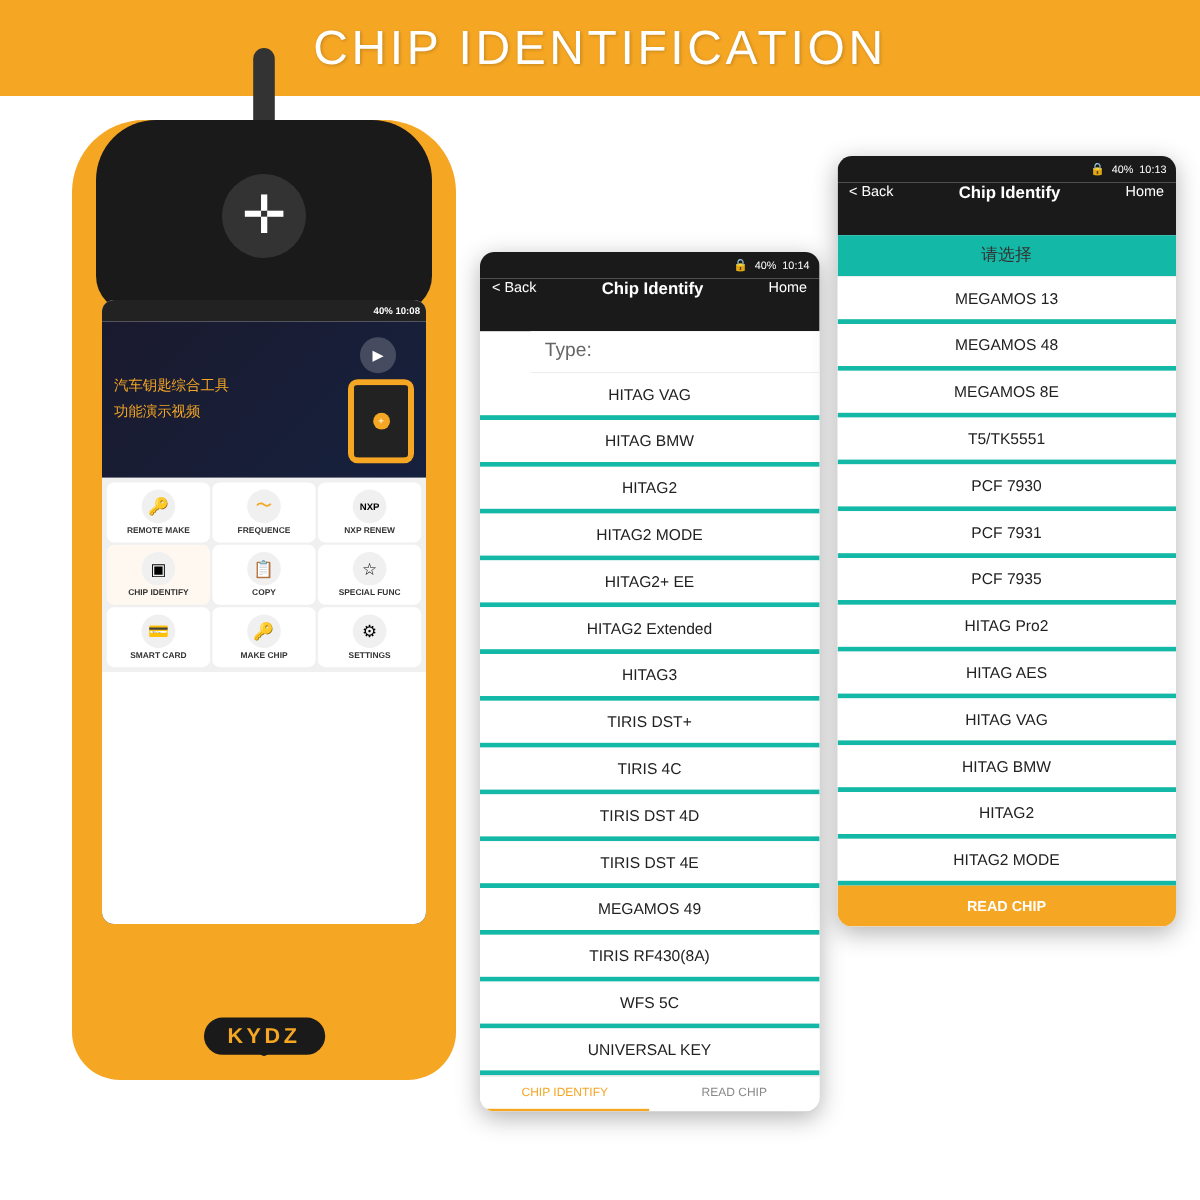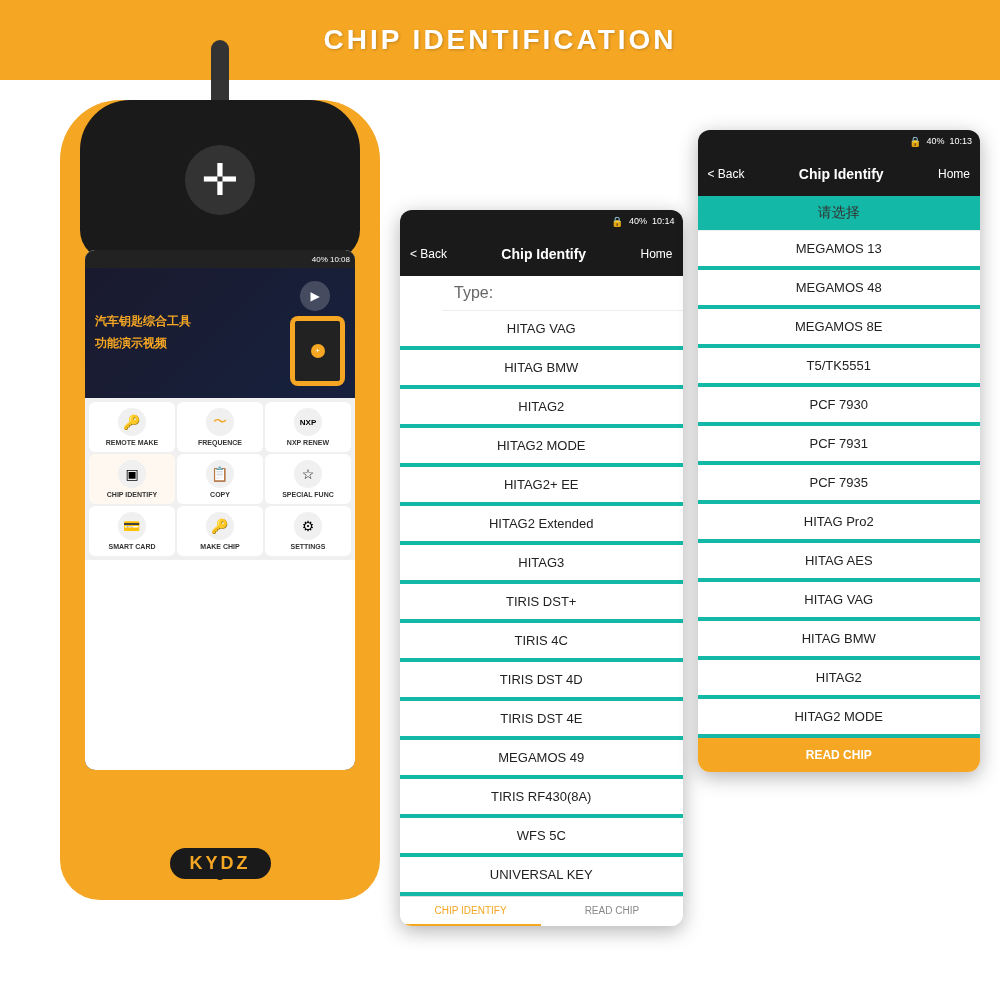--- a/index.html
+++ b/index.html
@@ -15,22 +15,22 @@
     
     .header-banner {
       width: 100%;
       height: 80px;
       background: #F5A623;
       display: flex;
       align-items: center;
       justify-content: center;
     }
     .header-title {
-      font-size: 28px;
-      font-weight: 700;
+      font-size: 40px;
+      font-weight: 400;
       color: white;
       letter-spacing: 3px;
       text-shadow: 1px 1px 3px rgba(0,0,0,0.2);
     }
 
     
     .main-area {
       width: 100%;
       height: 920px;
       background: white;
@@ -132,20 +132,21 @@
     
     .screen-status {
       height: 18px;
       background: #222;
       display: flex;
       justify-content: flex-end;
       align-items: center;
       padding: 0 5px;
       font-size: 8px;
       color: white;
+      font-weight: bold;
     }
 
     
     .screen-promo {
       height: 130px;
       background: linear-gradient(135deg, #1a1a2e, #16213e);
       position: relative;
       overflow: hidden;
       display: flex;
       align-items: center;
@@ -287,21 +288,21 @@
     }
     .status-lock {
       font-size: 10px;
     }
 
     
     .phone-nav {
       height: 44px;
       background: #1a1a1a;
       display: flex;
-      align-items: center;
+      align-items: flex-start;
       padding: 0 10px;
       gap: 10px;
     }
     .nav-back {
       color: white;
       font-size: 12px;
       display: flex;
       align-items: center;
       gap: 3px;
       cursor: pointer;
@@ -408,21 +409,21 @@
 
         <div class="device-screen-area">
           <div class="screen-content">
 
             <div class="screen-status">
               <span>40% 10:08</span>
             </div>
 
             <div class="screen-promo">
               <div style="flex:1;">
-                <div class="promo-text" style="color:#F5A623; font-size:12px; font-weight:bold; line-height:1.8;">
+                <div class="promo-text" style="color:#F5A623; font-size:12px; font-weight:normal; line-height:1.8;">
                   <div>汽车钥匙综合工具</div>
                   <div>功能演示视频</div>
                 </div>
               </div>
               <div style="display:flex; flex-direction:column; align-items:center; gap:5px;">
                 <div class="play-btn">▶</div>
                 <div class="mini-device">
                   <div class="mini-device-inner">
                     <div style="width:100%; height:100%; background:#222; border-radius:2px; display:flex; align-items:center; justify-content:center;">
                       <div style="width:14px; height:14px; border-radius:50%; background:#F5A623; display:flex; align-items:center; justify-content:center; font-size:8px; color:white;">+</div>

